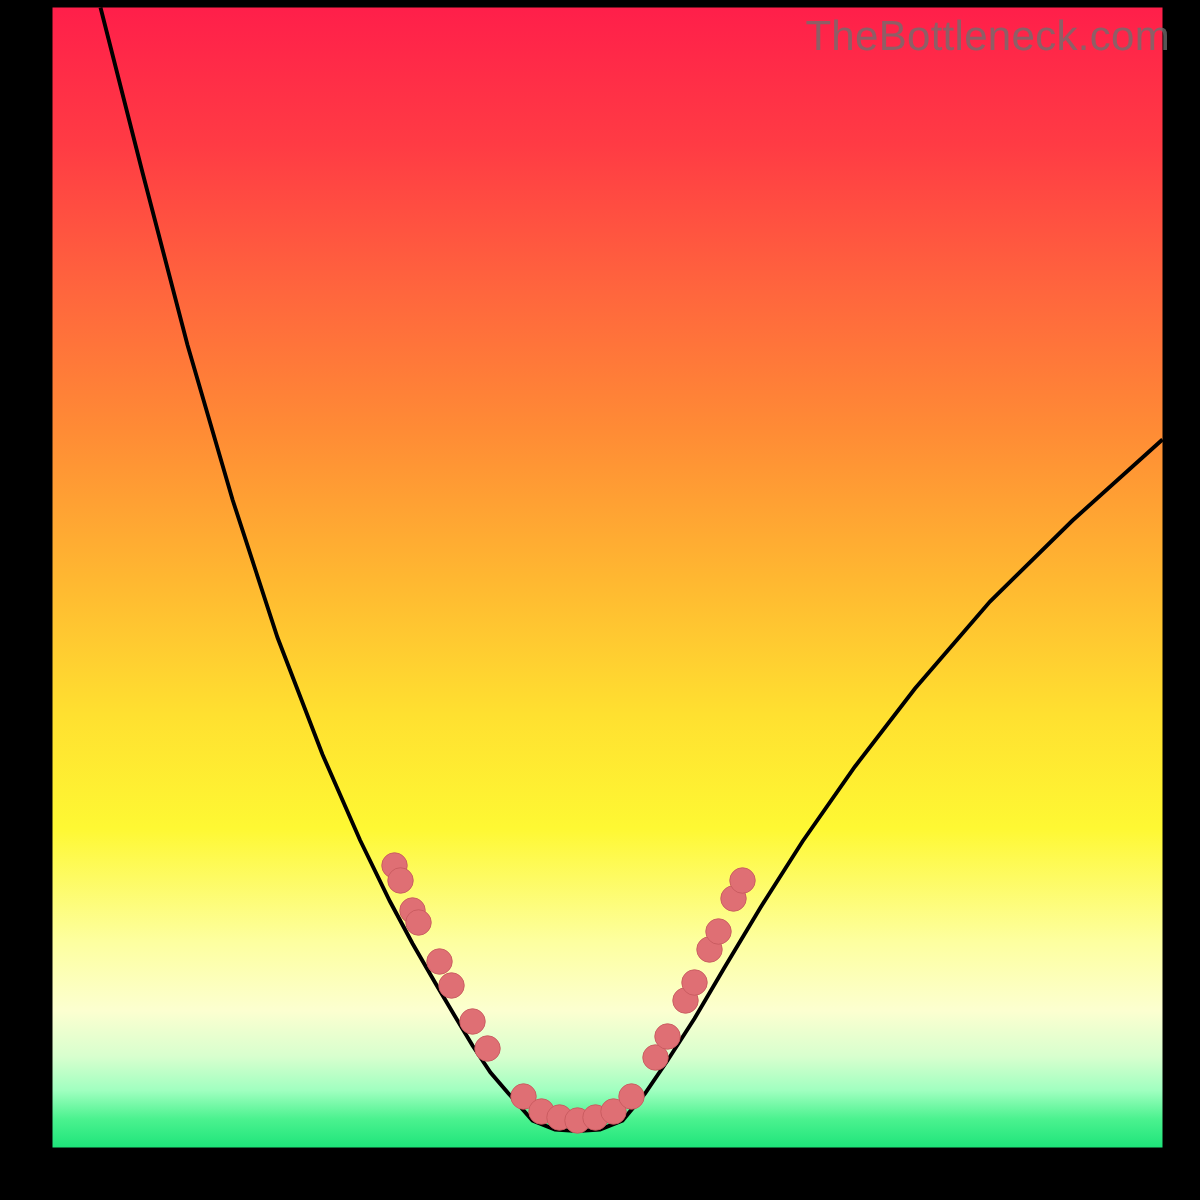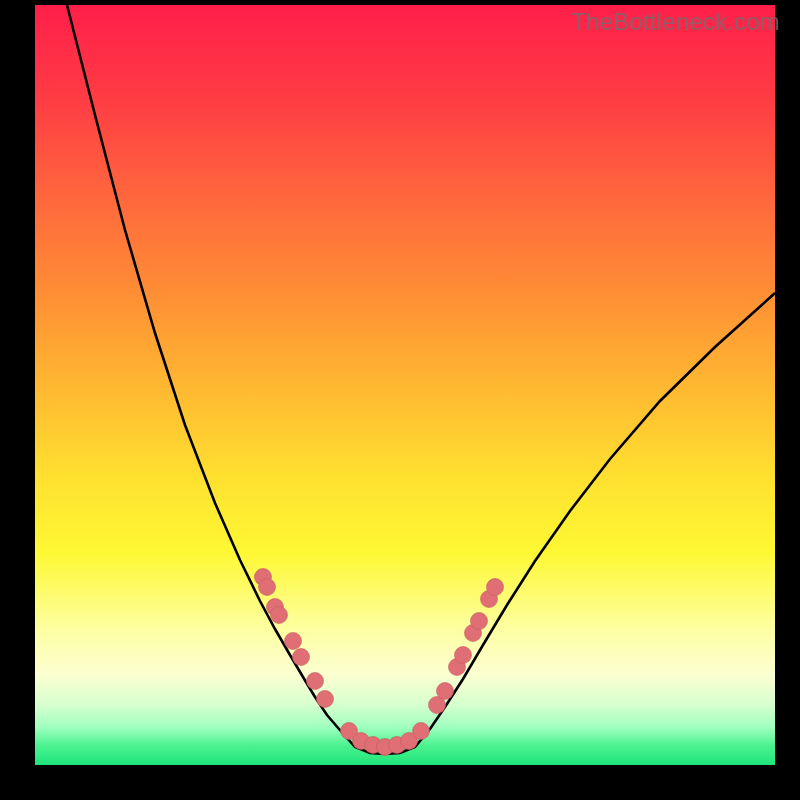--- a/index.html
+++ b/index.html
@@ -33,21 +33,21 @@
       #4bf28f 97.5%,
       #1ee47a 100%
     );
   }
   .watermark {
     position: absolute;
     top: 8px;
     right: 20px;
     color: #6f6f6f;
     opacity: 0.78;
-    font-size: 24px;
+    font-size: 28px;
     letter-spacing: 0.2px;
     font-weight: 500;
     pointer-events: none;
     user-select: none;
   }
   svg.overlay {
     position: absolute;
     left: 35px;
     top: 5px;
     width: 740px;

